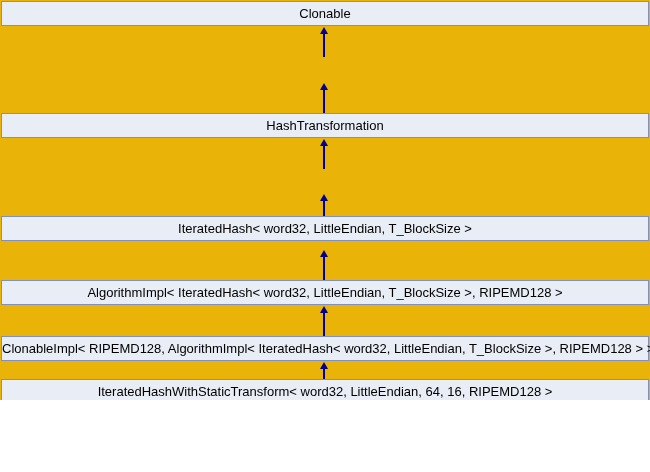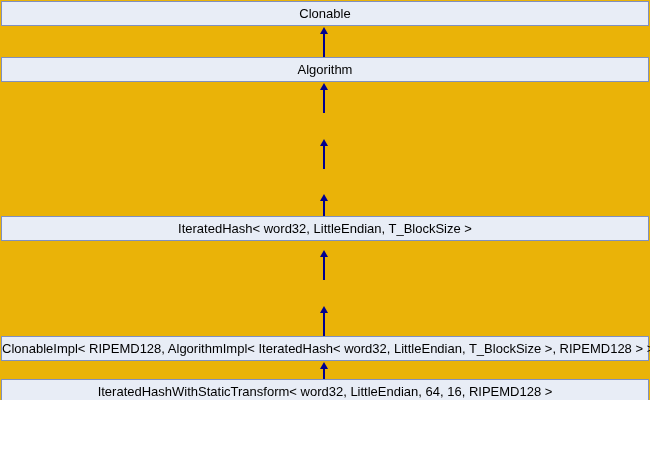--- a/index.html
+++ b/index.html
@@ -66,46 +66,47 @@
 
 <div class="diagram">
 
   <div class="node" style="top:1px">Clonable</div>
 
   <div class="connector" style="top:27px">
     <div class="arrowhead"></div>
     <div class="stem"></div>
   </div>
 
-  <div class="node" style="top:57px">Algorithm</div>
 
   <div class="connector" style="top:83px">
     <div class="arrowhead"></div>
     <div class="stem"></div>
   </div>
 
+  <div class="node" style="top:113px">HashTransformation</div>
 
   <div class="connector" style="top:139px">
     <div class="arrowhead"></div>
     <div class="stem"></div>
   </div>
 
 
   <div class="connector" style="top:194px">
     <div class="arrowhead"></div>
     <div class="stem"></div>
   </div>
 
   <div class="node" style="top:216px">IteratedHash&lt; word32, LittleEndian, T_BlockSize &gt;</div>
 
   <div class="connector" style="top:250px">
     <div class="arrowhead"></div>
     <div class="stem"></div>
   </div>
 
+  <div class="node" style="top:280px">AlgorithmImpl&lt; IteratedHash&lt; word32, LittleEndian, T_BlockSize &gt;, RIPEMD128 &gt;</div>
 
   <div class="connector" style="top:306px">
     <div class="arrowhead"></div>
     <div class="stem"></div>
   </div>
 
   <div class="node" style="top:336px">ClonableImpl&lt; RIPEMD128, AlgorithmImpl&lt; IteratedHash&lt; word32, LittleEndian, T_BlockSize &gt;, RIPEMD128 &gt; &gt;</div>
 
   <div class="connector" style="top:362px">
     <div class="arrowhead"></div>

